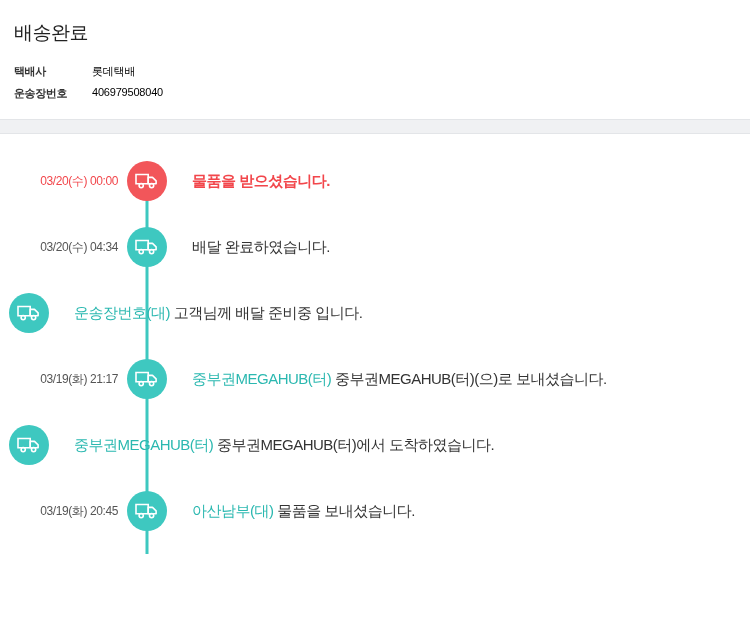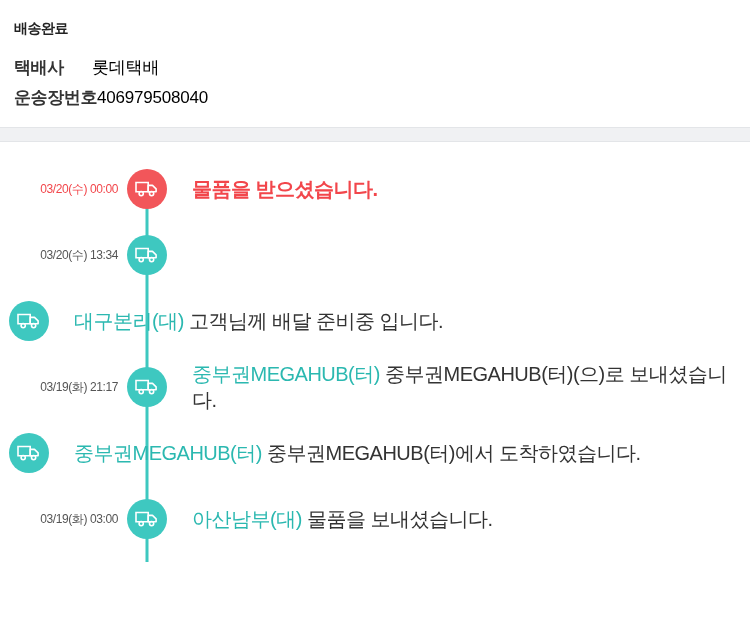--- a/index.html
+++ b/index.html
@@ -19,34 +19,34 @@
     position: relative;
     width: 750px;
     height: 625px;
   }
 
   
   .header {
     padding: 16px 14px 0 14px;
   }
   .status-title {
-    font-size: 14px;
-    font-weight: bold;
+    font-size: 19px;
+    font-weight: normal;
     color: #222222;
     letter-spacing: -0.5px;
     margin: 4px 0 0 0;
   }
   .meta {
     margin-top: 18px;
   }
   .meta-row {
     display: flex;
-    align-items: center;
+    align-items: flex-start;
     margin-bottom: 7px;
-    font-size: 17px;
+    font-size: 11px;
   }
   .meta-label {
     font-weight: bold;
     color: #333333;
     min-width: 78px;
     letter-spacing: -0.4px;
   }
   .meta-value {
     color: #000000;
     letter-spacing: -0.2px;
@@ -118,21 +118,21 @@
   }
   .tl-row.current .circle {
     background: #f2565a;
   }
   .truck-svg {
     display: block;
   }
 
   .tl-text {
     flex: 1;
-    font-size: 20px;
+    font-size: 15px;
     letter-spacing: -0.5px;
     color: #333333;
     padding-left: 16px;
     line-height: 1.3;
   }
   .tl-text .loc {
     color: #2bb8b0;
   }
   .tl-row.current .tl-text {
     color: #f2464b;
@@ -175,44 +175,45 @@
       <path d="M1 2.5h12.2v9.2H1z" fill="none" stroke="#ffffff" stroke-width="1.6"></path>
       <path d="M13.2 5.4h4.3l3.6 3.4v2.9h-7.9z" fill="none" stroke="#ffffff" stroke-width="1.6" stroke-linejoin="round"></path>
       <circle cx="6.2" cy="13.6" r="2.1" fill="none" stroke="#ffffff" stroke-width="1.6"></circle>
       <circle cx="16.6" cy="13.6" r="2.1" fill="none" stroke="#ffffff" stroke-width="1.6"></circle>
     </svg>
             </div>
           </div>
           <div class="tl-text"><span class="tl-desc" style="color: inherit;">물품을 받으셨습니다.</span></div>
         </div>
         <div class="tl-row">
-          <div class="tl-time">03/20(수) 13:34</div>
-          <div class="tl-node">
-            <div class="circle">
-    <svg class="truck-svg" width="24" height="18" viewBox="0 0 24 18" aria-hidden="true">
-      <path d="M1 2.5h12.2v9.2H1z" fill="none" stroke="#ffffff" stroke-width="1.6"></path>
-      <path d="M13.2 5.4h4.3l3.6 3.4v2.9h-7.9z" fill="none" stroke="#ffffff" stroke-width="1.6" stroke-linejoin="round"></path>
-      <circle cx="6.2" cy="13.6" r="2.1" fill="none" stroke="#ffffff" stroke-width="1.6"></circle>
-      <circle cx="16.6" cy="13.6" r="2.1" fill="none" stroke="#ffffff" stroke-width="1.6"></circle>
-    </svg>
-            </div>
-          </div>
-        </div>
-        <div class="tl-row">
-          <div class="tl-node">
-            <div class="circle">
-    <svg class="truck-svg" width="24" height="18" viewBox="0 0 24 18" aria-hidden="true">
-      <path d="M1 2.5h12.2v9.2H1z" fill="none" stroke="#ffffff" stroke-width="1.6"></path>
-      <path d="M13.2 5.4h4.3l3.6 3.4v2.9h-7.9z" fill="none" stroke="#ffffff" stroke-width="1.6" stroke-linejoin="round"></path>
-      <circle cx="6.2" cy="13.6" r="2.1" fill="none" stroke="#ffffff" stroke-width="1.6"></circle>
-      <circle cx="16.6" cy="13.6" r="2.1" fill="none" stroke="#ffffff" stroke-width="1.6"></circle>
-    </svg>
-            </div>
-          </div>
-          <div class="tl-text"><span class="loc">대구본리(대)</span> <span class="tl-desc">고객님께 배달 준비중 입니다.</span></div>
+          <div class="tl-time">03/20(수) 04:34</div>
+          <div class="tl-node">
+            <div class="circle">
+    <svg class="truck-svg" width="24" height="18" viewBox="0 0 24 18" aria-hidden="true">
+      <path d="M1 2.5h12.2v9.2H1z" fill="none" stroke="#ffffff" stroke-width="1.6"></path>
+      <path d="M13.2 5.4h4.3l3.6 3.4v2.9h-7.9z" fill="none" stroke="#ffffff" stroke-width="1.6" stroke-linejoin="round"></path>
+      <circle cx="6.2" cy="13.6" r="2.1" fill="none" stroke="#ffffff" stroke-width="1.6"></circle>
+      <circle cx="16.6" cy="13.6" r="2.1" fill="none" stroke="#ffffff" stroke-width="1.6"></circle>
+    </svg>
+            </div>
+          </div>
+          <div class="tl-text"><span class="tl-desc">배달 완료하였습니다.</span></div>
+        </div>
+        <div class="tl-row">
+          <div class="tl-node">
+            <div class="circle">
+    <svg class="truck-svg" width="24" height="18" viewBox="0 0 24 18" aria-hidden="true">
+      <path d="M1 2.5h12.2v9.2H1z" fill="none" stroke="#ffffff" stroke-width="1.6"></path>
+      <path d="M13.2 5.4h4.3l3.6 3.4v2.9h-7.9z" fill="none" stroke="#ffffff" stroke-width="1.6" stroke-linejoin="round"></path>
+      <circle cx="6.2" cy="13.6" r="2.1" fill="none" stroke="#ffffff" stroke-width="1.6"></circle>
+      <circle cx="16.6" cy="13.6" r="2.1" fill="none" stroke="#ffffff" stroke-width="1.6"></circle>
+    </svg>
+            </div>
+          </div>
+          <div class="tl-text"><span class="loc">운송장번호(대)</span> <span class="tl-desc">고객님께 배달 준비중 입니다.</span></div>
         </div>
         <div class="tl-row">
           <div class="tl-time">03/19(화) 21:17</div>
           <div class="tl-node">
             <div class="circle">
     <svg class="truck-svg" width="24" height="18" viewBox="0 0 24 18" aria-hidden="true">
       <path d="M1 2.5h12.2v9.2H1z" fill="none" stroke="#ffffff" stroke-width="1.6"></path>
       <path d="M13.2 5.4h4.3l3.6 3.4v2.9h-7.9z" fill="none" stroke="#ffffff" stroke-width="1.6" stroke-linejoin="round"></path>
       <circle cx="6.2" cy="13.6" r="2.1" fill="none" stroke="#ffffff" stroke-width="1.6"></circle>
       <circle cx="16.6" cy="13.6" r="2.1" fill="none" stroke="#ffffff" stroke-width="1.6"></circle>
@@ -228,21 +229,21 @@
       <path d="M1 2.5h12.2v9.2H1z" fill="none" stroke="#ffffff" stroke-width="1.6"></path>
       <path d="M13.2 5.4h4.3l3.6 3.4v2.9h-7.9z" fill="none" stroke="#ffffff" stroke-width="1.6" stroke-linejoin="round"></path>
       <circle cx="6.2" cy="13.6" r="2.1" fill="none" stroke="#ffffff" stroke-width="1.6"></circle>
       <circle cx="16.6" cy="13.6" r="2.1" fill="none" stroke="#ffffff" stroke-width="1.6"></circle>
     </svg>
             </div>
           </div>
           <div class="tl-text"><span class="loc">중부권MEGAHUB(터)</span> <span class="tl-desc">중부권MEGAHUB(터)에서 도착하였습니다.</span></div>
         </div>
         <div class="tl-row">
-          <div class="tl-time">03/19(화) 03:00</div>
+          <div class="tl-time">03/19(화) 20:45</div>
           <div class="tl-node">
             <div class="circle">
     <svg class="truck-svg" width="24" height="18" viewBox="0 0 24 18" aria-hidden="true">
       <path d="M1 2.5h12.2v9.2H1z" fill="none" stroke="#ffffff" stroke-width="1.6"></path>
       <path d="M13.2 5.4h4.3l3.6 3.4v2.9h-7.9z" fill="none" stroke="#ffffff" stroke-width="1.6" stroke-linejoin="round"></path>
       <circle cx="6.2" cy="13.6" r="2.1" fill="none" stroke="#ffffff" stroke-width="1.6"></circle>
       <circle cx="16.6" cy="13.6" r="2.1" fill="none" stroke="#ffffff" stroke-width="1.6"></circle>
     </svg>
             </div>
           </div>

